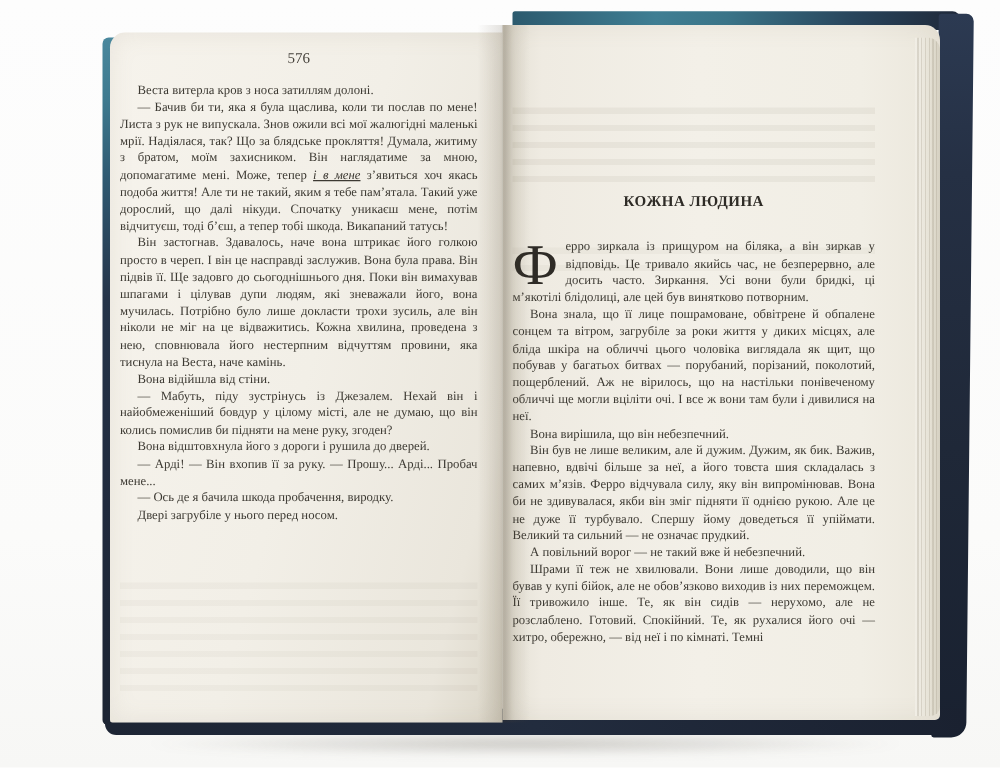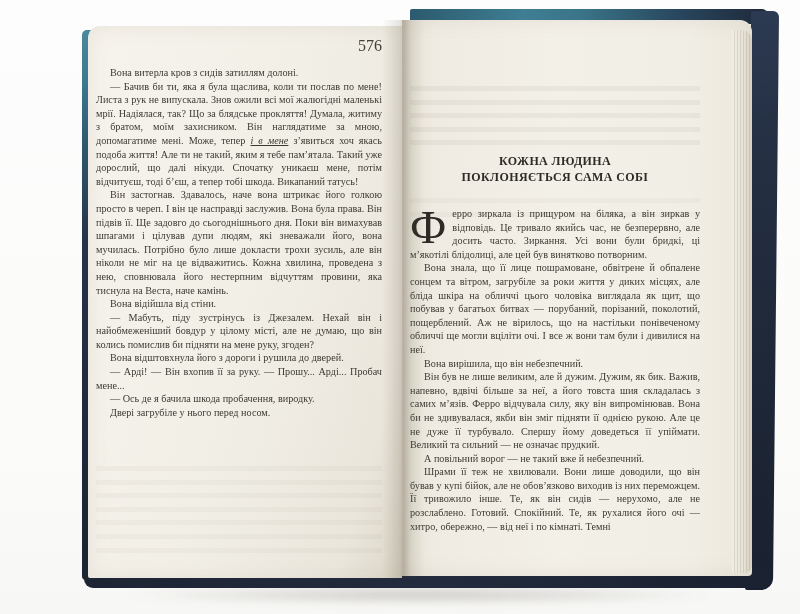--- a/index.html
+++ b/index.html
@@ -34,21 +34,21 @@
     background:linear-gradient(to right,rgba(90,78,58,0) 0%,rgba(90,78,58,.14) 42%,rgba(62,52,40,.20) 52%,rgba(90,78,58,.10) 66%,rgba(90,78,58,0) 100%);}
   
   .ghost{position:absolute;pointer-events:none;filter:blur(.6px);
     background:repeating-linear-gradient(to bottom,rgba(118,106,88,.6) 0 5px,rgba(118,106,88,0) 5px 13.6px);}
   .ghost-rt{left:8px;right:52px;top:66px;height:62px;opacity:.12;}
   .ghost-rm{left:8px;right:52px;top:178px;height:22px;opacity:.08;}
   .ghost-lb{left:8px;right:20px;top:440px;height:92px;opacity:.08;}
   
   .content-left{position:absolute;inset:0;padding:14px 20px 0 8px;}
   .content-right{position:absolute;inset:0;padding:0 52px 0 8px;}
-  .page-number{text-align:right;font-size:16px;line-height:12px;color:#45413a;margin:0 0 14px 0;}
+  .page-number{text-align:center;font-size:12px;line-height:12px;color:#45413a;margin:0 0 14px 0;}
   .body-text{font-size:10.2px;line-height:13.6px;color:#3d3a33;text-align:justify;}
   .para{margin:0;text-indent:14px;}
   .para .it{font-style:italic;text-decoration:underline;}
   .chapter-title{margin:133px 0 22px 0;text-align:center;color:#2e2b26;
     font-size:12px;line-height:16px;font-weight:bold;letter-spacing:.4px;}
   .opening{text-indent:0;}
   .drop-cap{float:left;font-size:46px;line-height:38px;padding:2px 6px 0 0;color:#2e2b26;}
 </style>
 </head>
 <body>
@@ -61,41 +61,40 @@
     <div class="cover-left"></div>
     <div class="cover-top"></div>
     <div class="cover-right"></div>
     <div class="cover-bottom"></div>
 
     <div class="page page-left">
       <div class="ghost ghost-lb"></div>
       <div class="content-left">
         <p class="page-number">576</p>
         <div class="body-text" id="left-paragraphs">
-            <p class="para"><span>Вона витерла кров з сидів затиллям долоні.</span></p>
+            <p class="para"><span>Веста витерла кров з носа затиллям долоні.</span></p>
             <p class="para"><span>— Бачив би ти, яка я була щаслива, коли ти послав по мене! Листа з рук не випускала. Знов ожили всі мої жалюгідні маленькі мрії. Надіялася, так? Що за блядське прокляття! Думала, житиму з братом, моїм захисником. Він наглядатиме за мною, допомагатиме мені. Може, тепер </span><span class="it">і в мене</span><span> з’явиться хоч якась подоба життя! Але ти не такий, яким я тебе пам’ятала. Такий уже дорослий, що далі нікуди. Спочатку уникаєш мене, потім відчитуєш, тоді б’єш, а тепер тобі шкода. Викапаний татусь!</span></p>
             <p class="para"><span>Він застогнав. Здавалось, наче вона штрикає його голкою просто в череп. І він це насправді заслужив. Вона була права. Він підвів її. Ще задовго до сьогоднішнього дня. Поки він вимахував шпагами і цілував дупи людям, які зневажали його, вона мучилась. Потрібно було лише докласти трохи зусиль, але він ніколи не міг на це відважитись. Кожна хвилина, проведена з нею, сповнювала його нестерпним відчуттям провини, яка тиснула на Веста, наче камінь.</span></p>
             <p class="para"><span>Вона відійшла від стіни.</span></p>
             <p class="para"><span>— Мабуть, піду зустрінусь із Джезалем. Нехай він і найобмеженіший бовдур у цілому місті, але не думаю, що він колись помислив би підняти на мене руку, згоден?</span></p>
             <p class="para"><span>Вона відштовхнула його з дороги і рушила до дверей.</span></p>
             <p class="para"><span>— Арді! — Він вхопив її за руку. — Прошу... Арді... Пробач мене...</span></p>
             <p class="para"><span>— Ось де я бачила шкода пробачення, виродку.</span></p>
             <p class="para"><span>Двері загрубіле у нього перед носом.</span></p>
           </div>
       </div>
     </div>
 
     <div class="page page-right">
       <div class="ghost ghost-rt"></div>
       <div class="ghost ghost-rm"></div>
       <div class="fore-edge"></div>
       <div class="content-right">
         <div class="chapter-title">
           <div>КОЖНА ЛЮДИНА</div>
-          <div>ПОКЛОНЯЄТЬСЯ САМА СОБІ</div>
         </div>
         <div class="body-text">
           <p class="para opening">
             <span class="drop-cap">Ф</span>
             <span>ерро зиркала із прищуром на біляка, а він зиркав у відповідь. Це тривало якийсь час, не безперервно, але досить часто. Зиркання. Усі вони були бридкі, ці м’якотілі блідолиці, але цей був винятково потворним.</span>
           </p>
           <div id="right-paragraphs">
               <p class="para"><span>Вона знала, що її лице пошрамоване, обвітрене й обпалене сонцем та вітром, загрубіле за роки життя у диких місцях, але бліда шкіра на обличчі цього чоловіка виглядала як щит, що побував у багатьох битвах — порубаний, порізаний, поколотий, пощерблений. Аж не вірилось, що на настільки понівеченому обличчі ще могли вціліти очі. І все ж вони там були і дивилися на неї.</span></p>
               <p class="para"><span>Вона вирішила, що він небезпечний.</span></p>
               <p class="para"><span>Він був не лише великим, але й дужим. Дужим, як бик. Важив, напевно, вдвічі більше за неї, а його товста шия складалась з самих м’язів. Ферро відчувала силу, яку він випромінював. Вона би не здивувалася, якби він зміг підняти її однією рукою. Але це не дуже її турбувало. Спершу йому доведеться її упіймати. Великий та сильний — не означає прудкий.</span></p>

